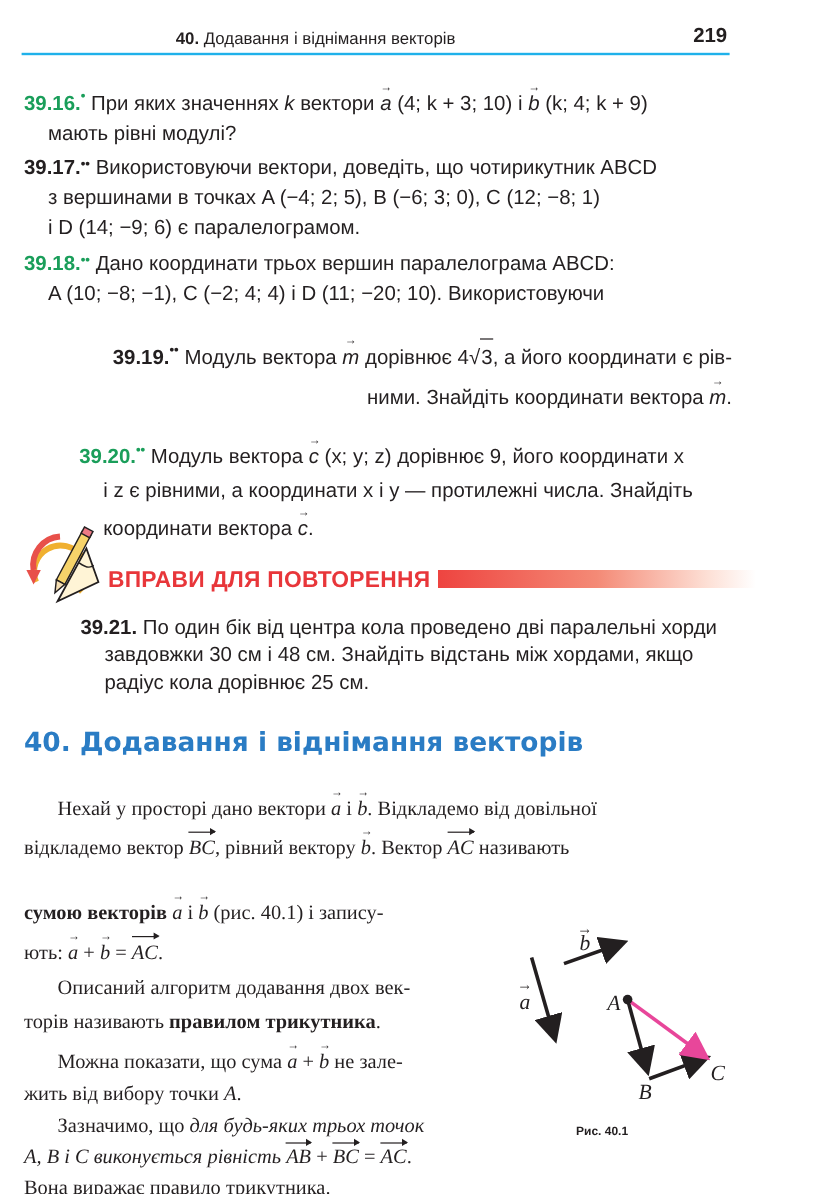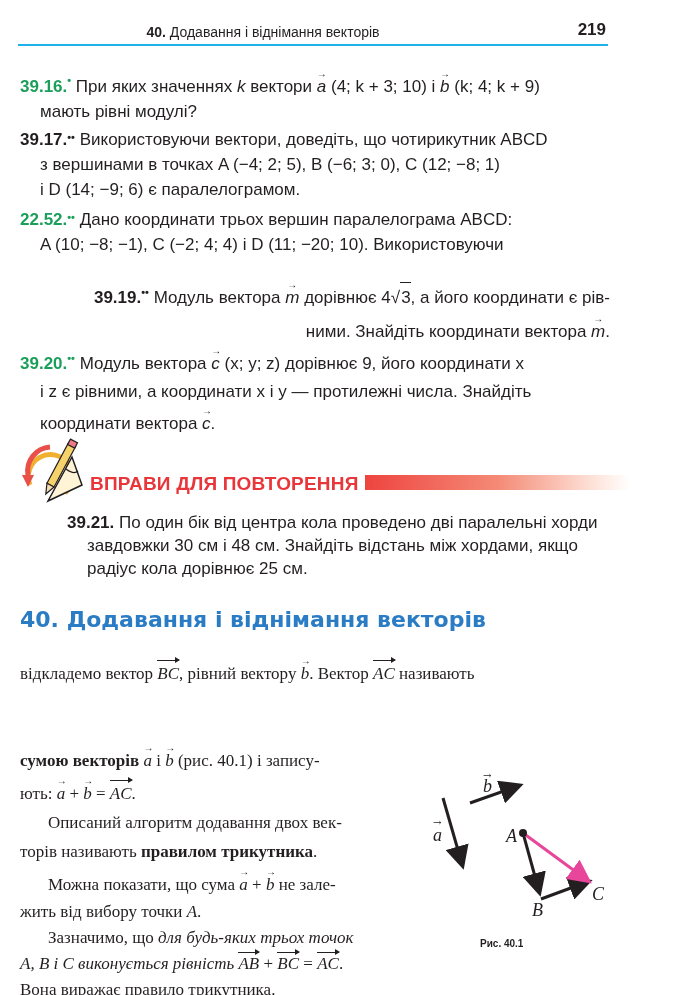--- a/index.html
+++ b/index.html
@@ -64,32 +64,32 @@
 </div>
 
 <div class="ex" style="top:127px;">
   <span class="num"><span>39.17.</span><sup>••</sup></span>
   <span>Використовуючи вектори, доведіть, що чотирикутник ABCD</span>
   <span class="cont">з вершинами в точках A (−4; 2; 5), B (−6; 3; 0), C (12; −8; 1)</span>
   <span class="cont">і D (14; −9; 6) є паралелограмом.</span>
 </div>
 
 <div class="ex" style="top:207px;">
-  <span class="num green"><span>22.52.</span><sup>••</sup></span>
+  <span class="num green"><span>39.18.</span><sup>••</sup></span>
   <span>Дано координати трьох вершин паралелограма ABCD:</span>
   <span class="cont">A (10; −8; −1), C (−2; 4; 4) і D (11; −20; 10). Використовуючи</span>
 </div>
 
 <div class="ex" style="top:279px; line-height:30px;text-align:right;">
   <span class="num"><span>39.19.</span><sup>••</sup></span>
   <span>Модуль вектора </span><span class="vec">m</span><span> дорівнює 4</span>√<span class="sqrt">3</span><span>, а його координати є рів-</span>
   <span class="cont"><span>ними. Знайдіть координати вектора </span><span class="vec">m</span><span>.</span></span>
 </div>
 
-<div class="ex" style="top:346px; line-height:28px;">
+<div class="ex" style="top:363px; line-height:28px;margin-left:46px;">
   <span class="num green"><span>39.20.</span><sup>••</sup></span>
   <span>Модуль вектора </span><span class="vec">c</span><span> (x; y; z) дорівнює 9, його координати x</span>
   <span class="cont">і z є рівними, а координати x і y — протилежні числа. Знайдіть</span>
   <span class="cont"><span>координати вектора </span><span class="vec">c</span><span>.</span></span>
 </div>
 
 <div class="banner">
   <svg class="banner-icon" viewBox="0 0 70 70">
     <path d="M10 50 A 22 22 0 1 1 45 58" fill="none" stroke="#f0b030" stroke-width="5"></path>
     <path d="M8 40 A 24 24 0 0 1 30 12" fill="none" stroke="#e8504a" stroke-width="5"></path>
@@ -109,20 +109,21 @@
 <div class="ex" style="top:511px; line-height:23px;margin-left:47px;">
   <span class="num">39.21.</span>
   <span>По один бік від центра кола проведено дві паралельні хорди</span>
   <span class="cont">завдовжки 30 см і 48 см. Знайдіть відстань між хордами, якщо</span>
   <span class="cont">радіус кола дорівнює 25 см.</span>
 </div>
 
 <div class="sec-title">40. Додавання і віднімання векторів</div>
 
 <div class="para" style="top:655px; width:590px;">
+  <div class="indent"><span>Нехай у просторі дано вектори </span><span class="vec">a</span><span> і </span><span class="vec">b</span><span>. Відкладемо від довільної</span></div>
   <div><span>відкладемо вектор </span><span class="vecl">BC</span><span>, рівний вектору </span><span class="vec">b</span><span>. Вектор </span><span class="vecl">AC</span><span> називають</span></div>
 </div>
 
 <div class="para" style="top:742px; width:400px;">
   <div><b class="bold">сумою векторів</b><span>&nbsp;</span><span class="vec">a</span><span> і </span><span class="vec">b</span><span> (рис. 40.1) і запису-</span></div>
   <div><span>ють: </span><span class="vec">a</span><span> + </span><span class="vec">b</span><span> = </span><span class="vecl">AC</span><span>.</span></div>
   <div class="indent">Описаний алгоритм додавання двох век-</div>
   <div><span>торів називають </span><b class="bold">правилом трикутника</b><span>.</span></div>
   <div class="indent"><span>Можна показати, що сума </span><span class="vec">a</span><span> + </span><span class="vec">b</span><span> не зале-</span></div>
   <div style="line-height:26px;"><span>жить від вибору точки </span><i>A</i><span>.</span></div>

